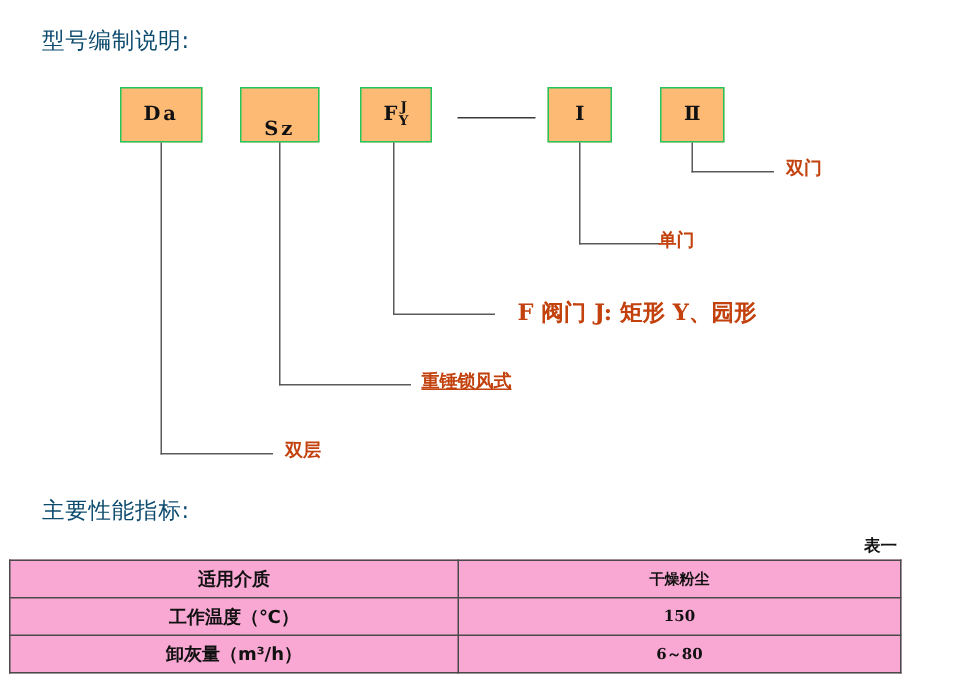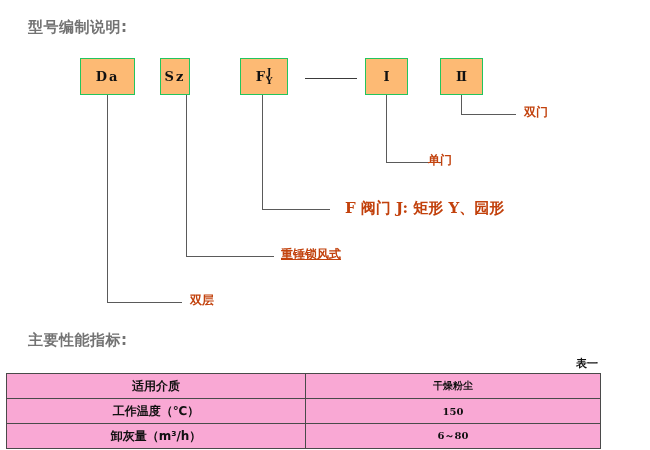--- a/index.html
+++ b/index.html
@@ -8,24 +8,24 @@
     background:#ffffff;
     font-family:"DejaVu Sans","Liberation Sans",sans-serif;
     color:#1a1a1a;
     -webkit-font-smoothing:none;
   }
   .page{position:absolute;inset:0;}
 
   
   .heading{
     position:absolute;
-    font-weight:bold;
+    font-weight:normal;
     font-size:15px;
     letter-spacing:0.5px;
-    color:#737373;
+    color:#0c4a6e;
     white-space:nowrap;
   }
   #heading-model{left:28px;top:18px;}
   #heading-perf{left:28px;top:331px;}
 
   
   .code-box{
     position:absolute;
     border:1px solid #22c55e;
     background:#fdba74;
@@ -110,21 +110,21 @@
 <body>
 
 <div class="page">
 
   <div class="heading" id="heading-model">型号编制说明:</div>
 
   <div class="code-box" id="box-da" style="left:80px;top:58px;width:55px;height:37px;">
     <span class="letters">Da</span>
   </div>
 
-  <div class="code-box" id="box-sz" style="left:160px;top:58px;width:30px;height:37px;">
+  <div class="code-box" id="box-sz" style="left:160px;top:58px;width:53px;height:37px;align-items:flex-end;">
     <span class="letters">Sz</span>
   </div>
 
   <div class="code-box" id="box-fjy" style="left:240px;top:58px;width:48px;height:37px;">
     <span class="frac">
       <span class="base">F</span>
       <span class="stack">
         <span>J</span>
         <span>Y</span>
       </span>
@@ -140,21 +140,21 @@
   <div class="code-box" id="box-roman-2" style="left:440px;top:58px;width:43px;height:37px;">
     <span class="roman">Ⅱ</span>
   </div>
 
   <div class="vline" style="left:461px;top:95px;height:20px;"></div>
   <div class="hline" style="left:461px;top:114px;width:55px;"></div>
   <div class="annot" style="left:524px;top:104px;">双门</div>
 
   <div class="vline" style="left:386px;top:95px;height:68px;"></div>
   <div class="hline" style="left:386px;top:162px;width:55px;"></div>
-  <div class="annot" style="left:428px;top:152px;">单门</div>
+  <div class="annot" style="left:439px;top:152px;">单门</div>
 
   <div class="vline" style="left:262px;top:95px;height:115px;"></div>
   <div class="hline" style="left:262px;top:209px;width:68px;"></div>
   <div class="annot serifmix" style="left:345px;top:199px;">F 阀门 J: 矩形 Y、园形</div>
 
   <div class="vline" style="left:186px;top:95px;height:162px;"></div>
   <div class="hline" style="left:186px;top:256px;width:88px;"></div>
   <div class="annot" style="left:281px;top:246px;text-decoration:underline;">重锤锁风式</div>
 
   <div class="vline" style="left:107px;top:95px;height:208px;"></div>

